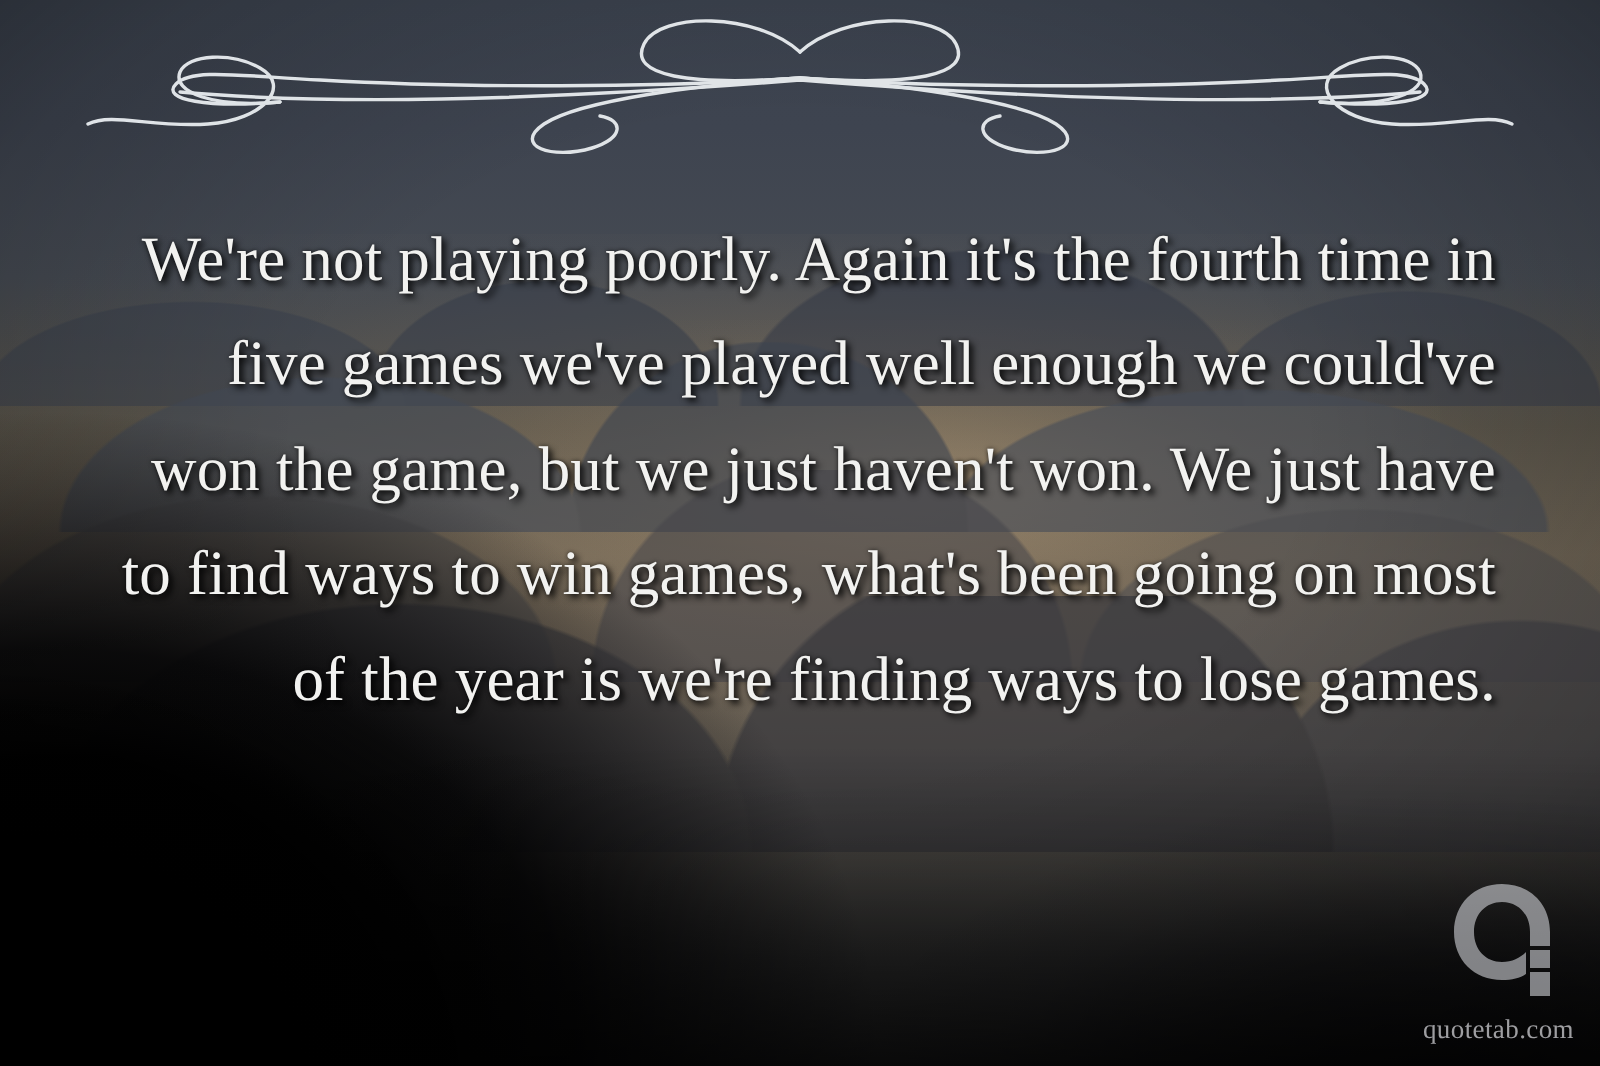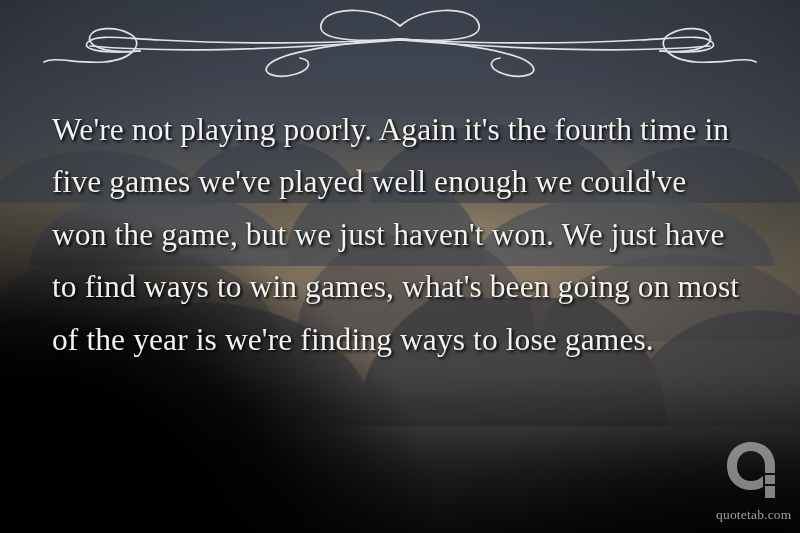--- a/index.html
+++ b/index.html
@@ -159,21 +159,21 @@
     height: 90px;
     pointer-events: none;
   }
 
   
   .quote {
     position: absolute;
     left: 52px;
     top: 104px;
     width: 696px;
-    text-align: left;
+    text-align: right;
     font-family: "Liberation Serif", serif;
     font-size: 31.5px;
     line-height: 52.4px;
     letter-spacing: 0.1px;
     color: #f2f2f0;
     text-shadow: 2px 2px 3px rgba(0,0,0,0.85), 0 0 2px rgba(0,0,0,0.6);
     white-space: pre-line;
   }
 
   
@@ -201,23 +201,24 @@
   }
   .wm-mark {
     position: absolute;
     left: 22px;
     top: 2px;
     width: 56px;
     height: 58px;
   }
   .wm-text {
     position: absolute;
-    left: 12px;
+    left: 1px;
     bottom: 0;
     width: 100%;
+    text-align: right;
     font-family: "Liberation Serif", serif;
     font-size: 13.5px;
     letter-spacing: 0.2px;
     color: rgba(218,218,222,0.72);
   }
 </style>
 </head>
 <body>
 
 <div class="card">

